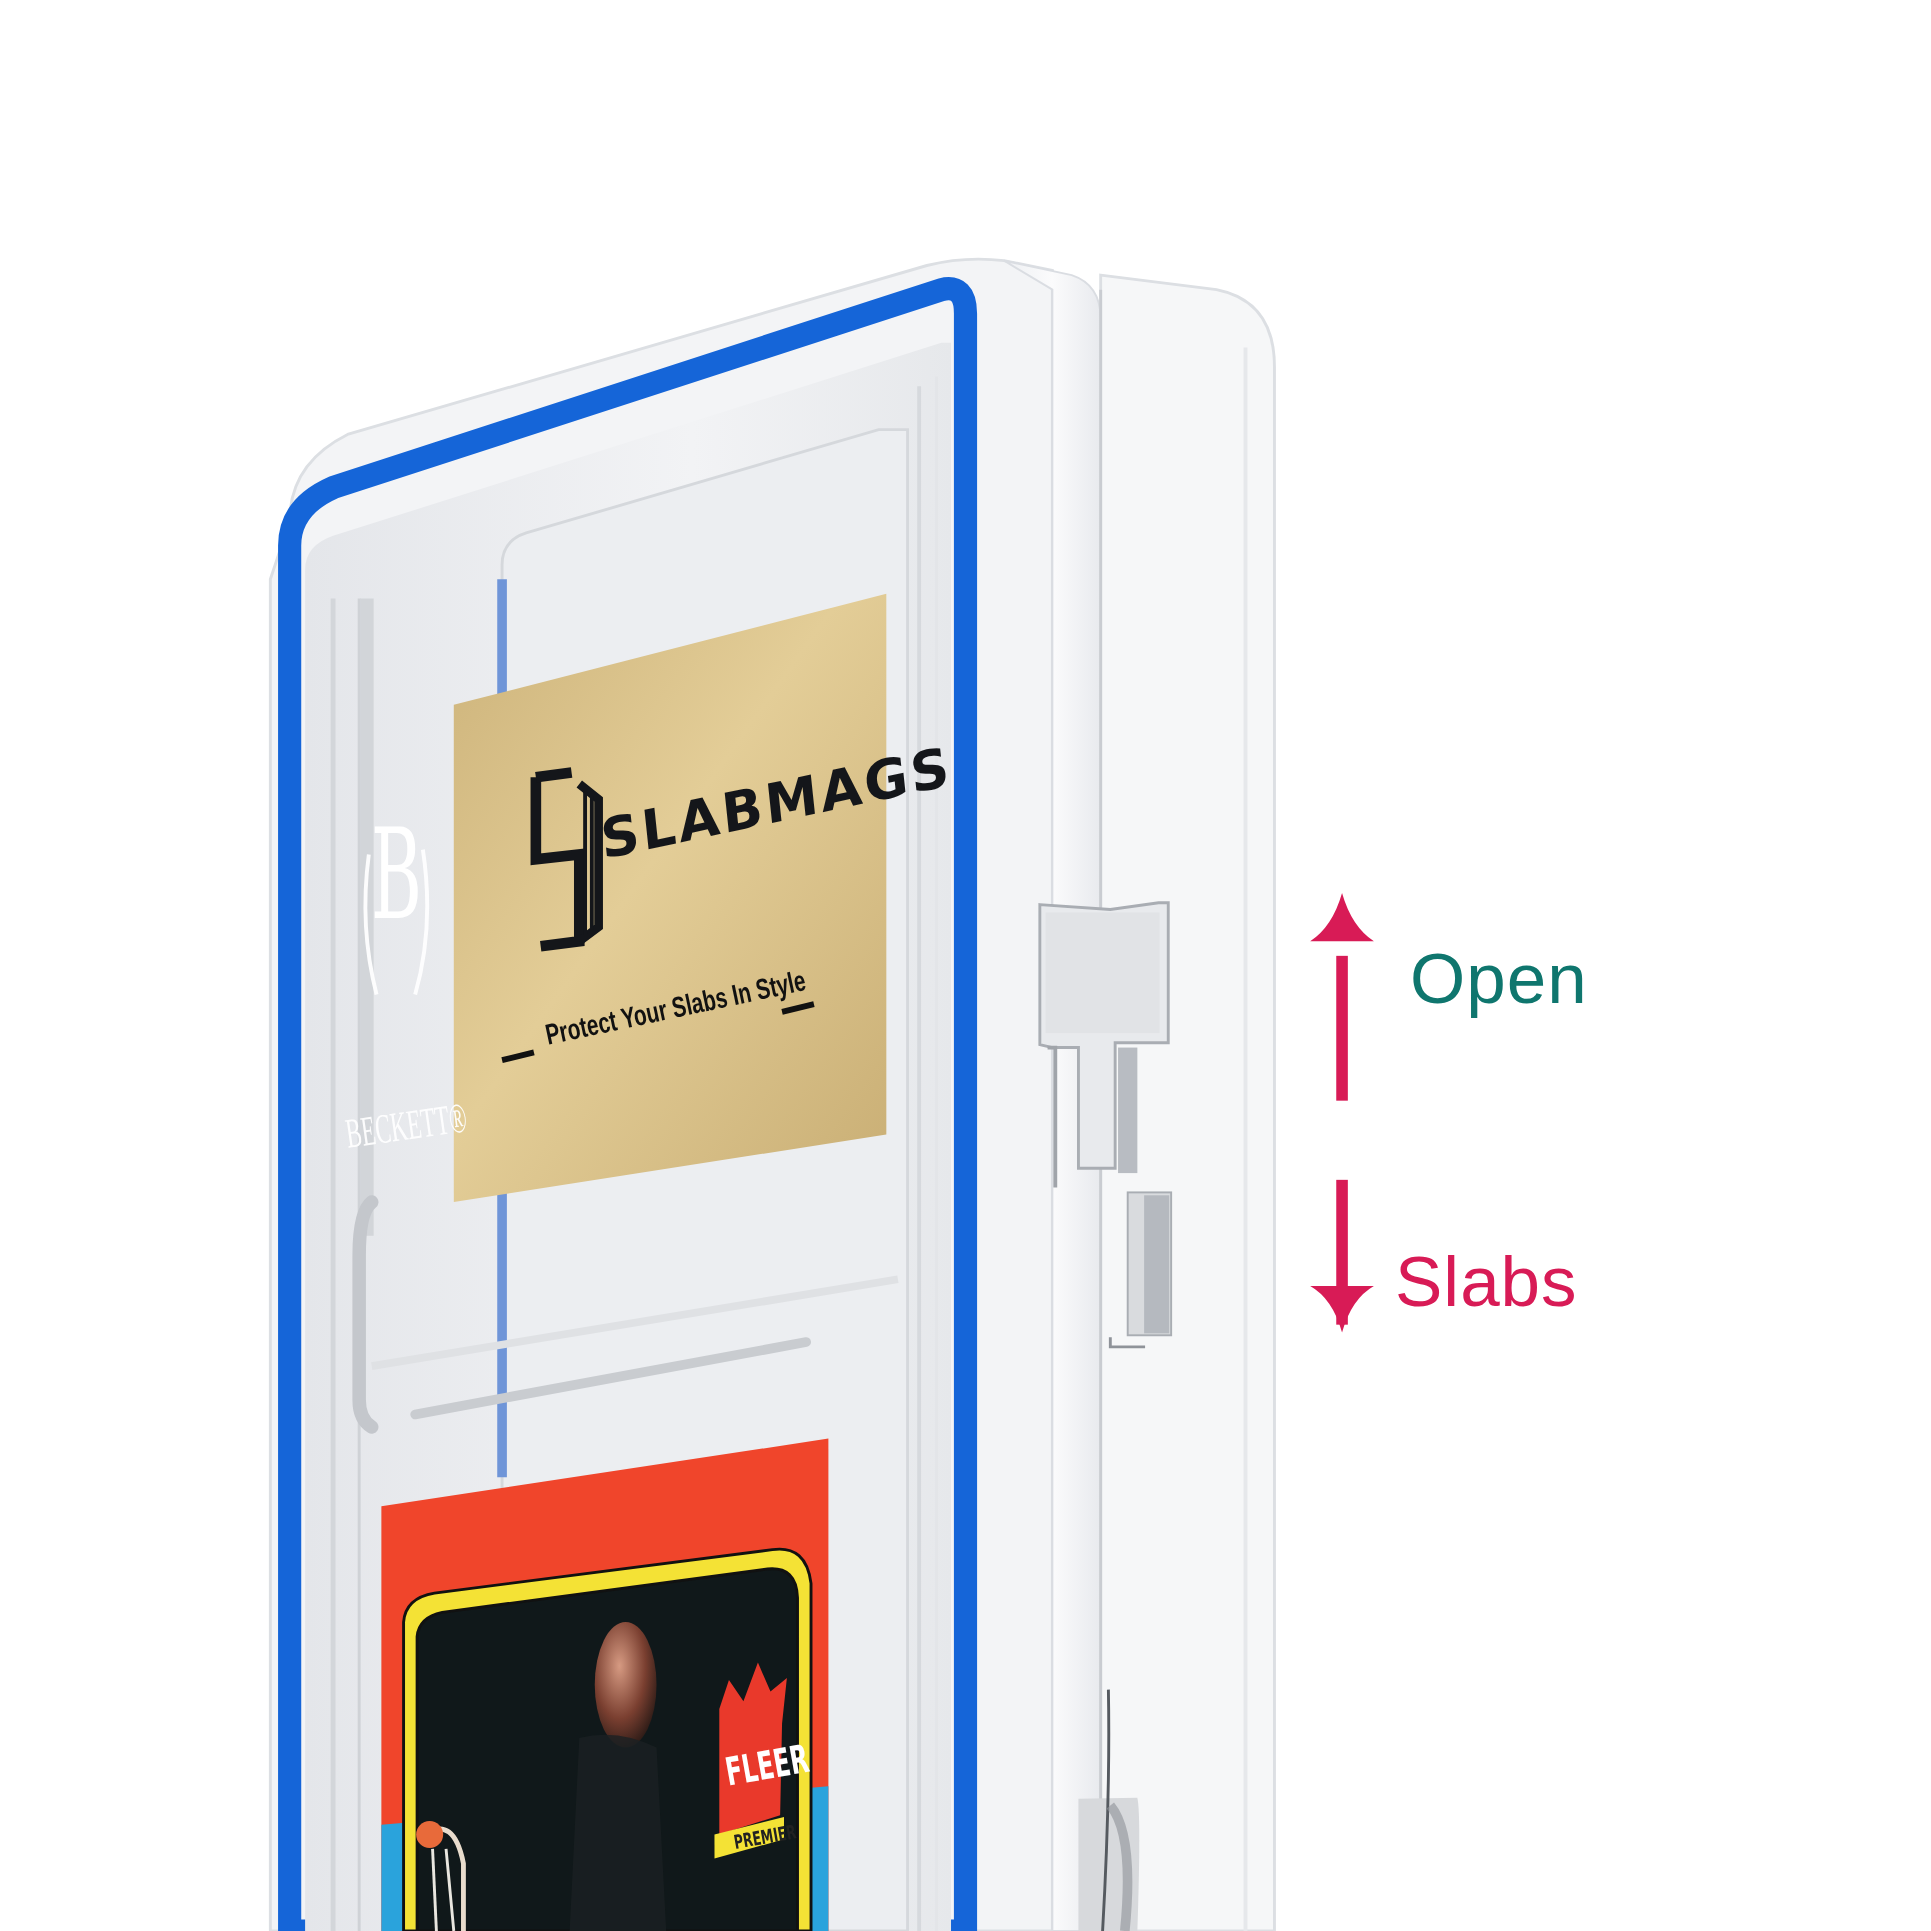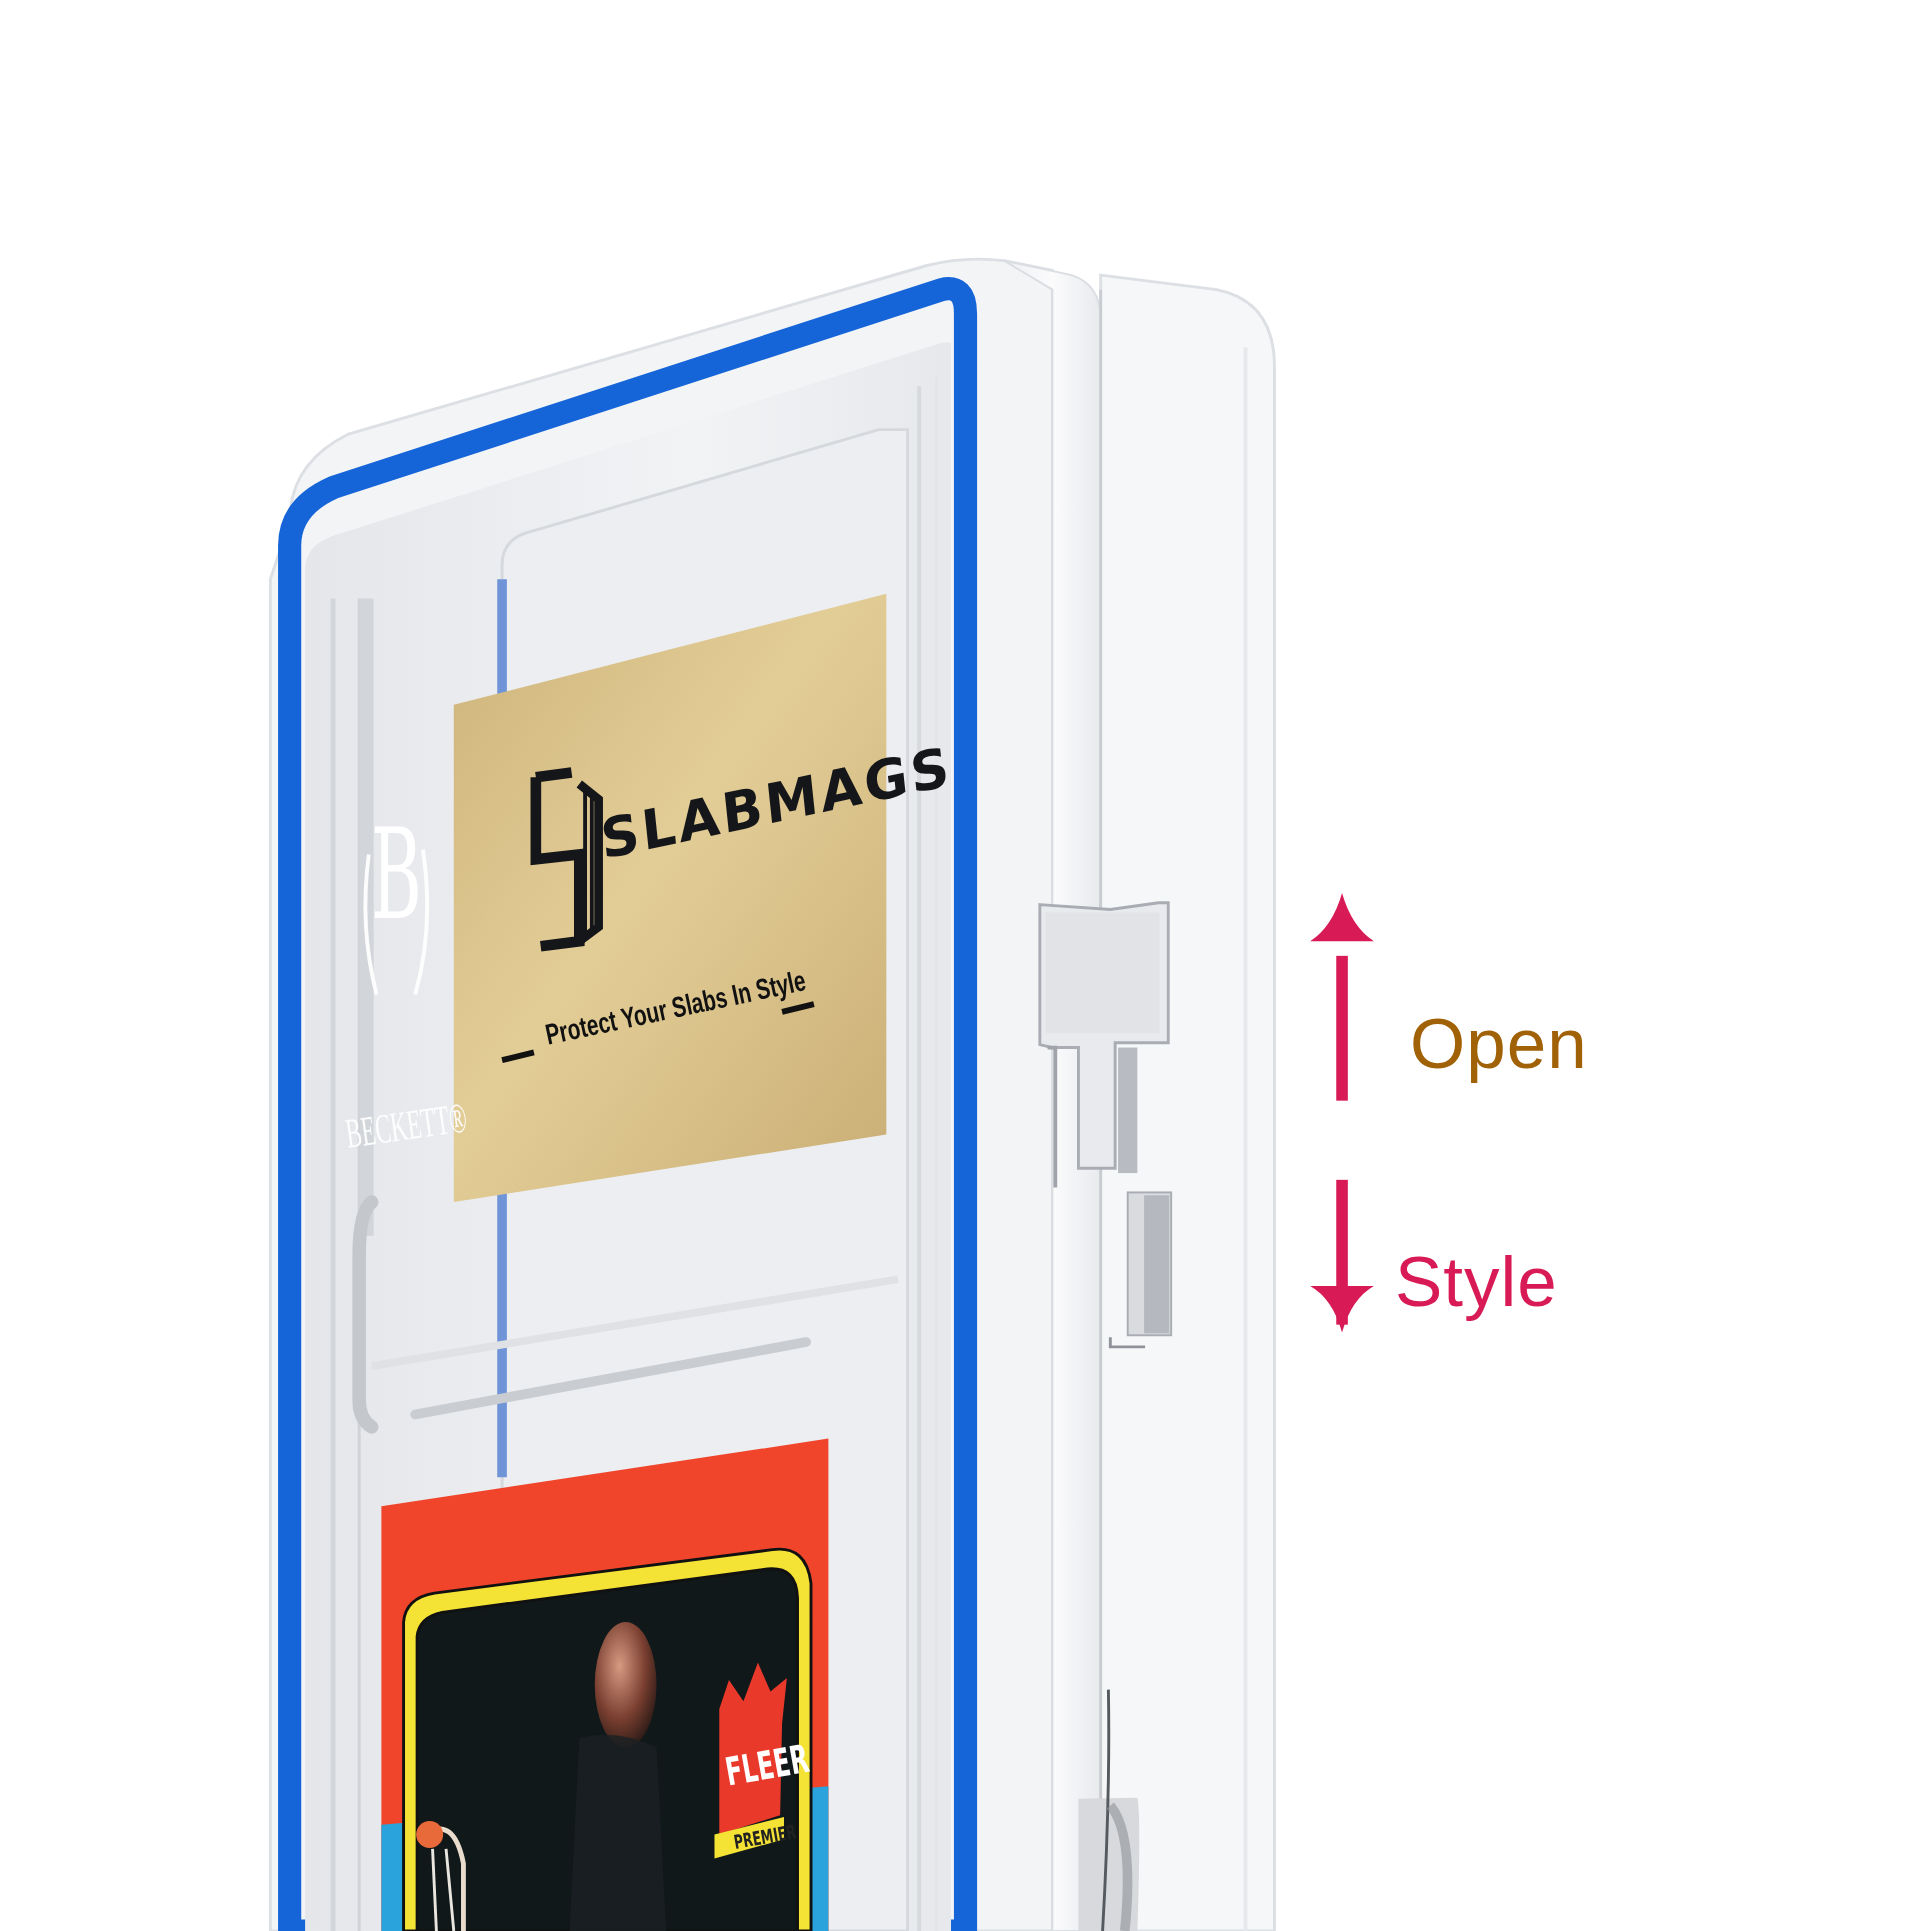--- a/index.html
+++ b/index.html
@@ -141,16 +141,16 @@
 <div class="brand-text" style="left:546px; top:1019px; font-size:29px; color:#111; font-family:'Liberation Sans Narrow','Liberation Sans',sans-serif; transform:rotate(-12deg) scaleX(0.72); transform-origin:left center; white-space:nowrap;">Protect Your Slabs In Style</div>
 
 <div class="abs" style="left:371px; top:801px; font-family:'DejaVu Serif',serif; font-size:126px; color:#ffffff; transform:scaleX(0.55); transform-origin:left top;">B</div>
 
 <div class="abs" style="left:346px; top:1110px; font-family:'Liberation Serif',serif; font-size:42px; color:#ffffff; transform:rotate(-8deg) scaleX(0.55); transform-origin:left center; white-space:nowrap; opacity:0.95;">BECKETT®</div>
 
 <div class="brand-text" style="left:726px; top:1750px; font-size:39px; color:#ffffff; transform:rotate(-10deg) scaleX(0.62); transform-origin:left center;">FLEER</div>
 
 <div class="brand-text" style="left:734px; top:1831px; font-size:19.3px; color:#222; transform:rotate(-10deg) scaleX(0.65); transform-origin:left center;">PREMIER</div>
 
-<div class="annot-label" style="left:1410px; top:1008px; color:#a16207;">Open</div>
+<div class="annot-label" style="left:1410px; top:943px; color:#0f766e;">Open</div>
 
-<div class="annot-label" style="left:1395px; top:1246px; color:#d81b56;">Style</div>
+<div class="annot-label" style="left:1395px; top:1246px; color:#d81b56;">Slabs</div>
 
 
 </body></html>

